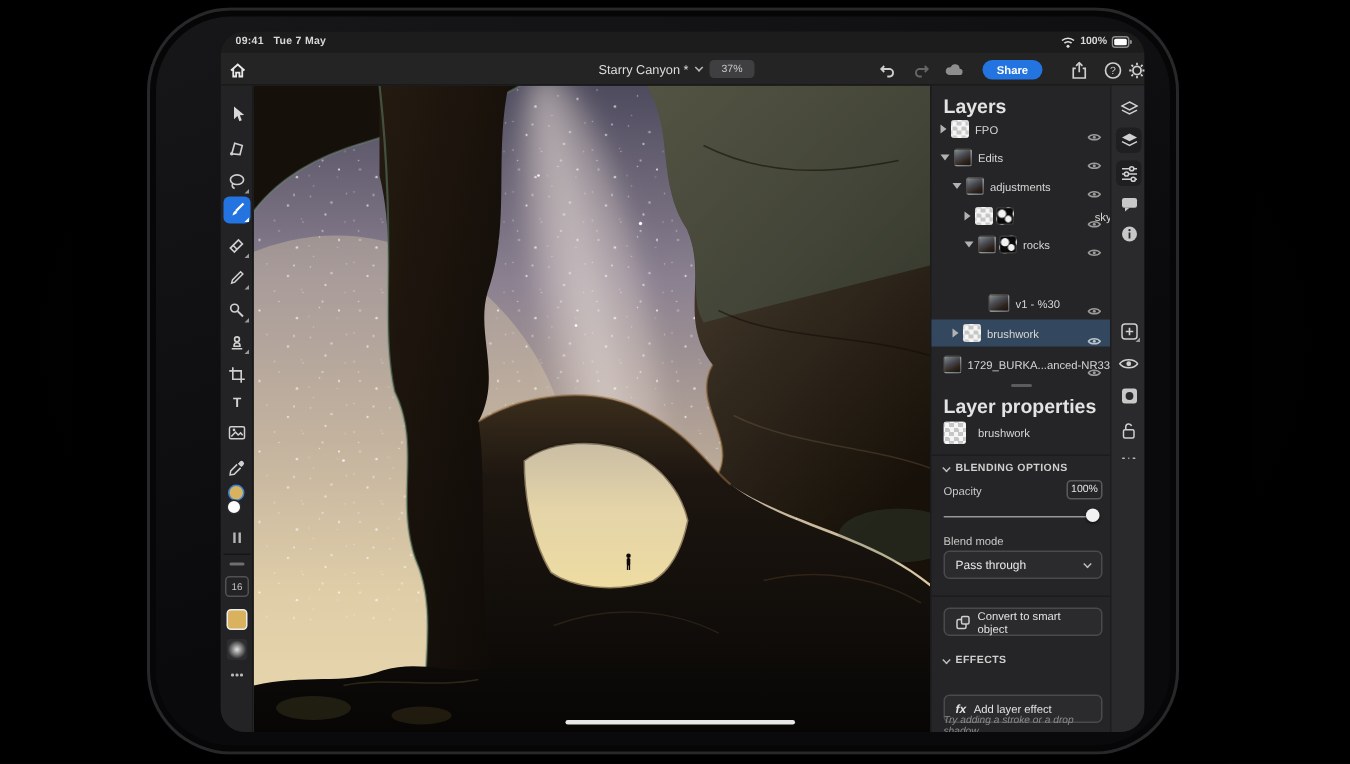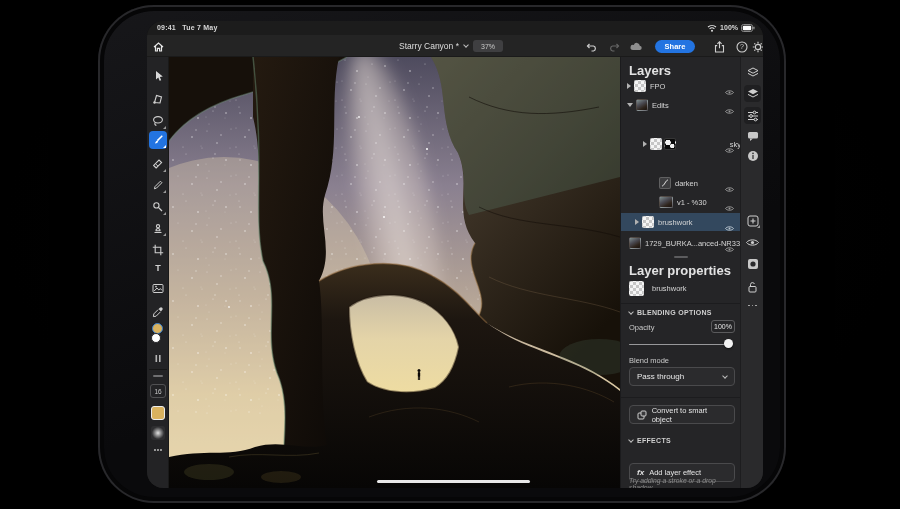--- a/index.html
+++ b/index.html
@@ -378,37 +378,44 @@
         </div>
         <div class="lrow" style="top:39px;padding-left:6px;">
           <span class="exp d"></span>
           <span class="th photo"></span>
           <span class="lbl">Edits</span>
           <span class="eye"><svg width="9" height="7">
                 <path d="M.5,3.5 C2.2,1.2 6.8,1.2 8.5,3.5 C6.8,5.8 2.2,5.8 .5,3.5 Z" stroke="#9a9a9a" fill="none"></path>
                 <circle cx="4.5" cy="3.5" r="1" fill="#9a9a9a"></circle>
               </svg></span>
         </div>
+        <div class="lrow" style="top:58px;padding-left:14px;">
+          <span class="exp d"></span>
+          <span class="th photo"></span>
+          <span class="lbl">adjustments</span>
+          <span class="eye"><svg width="9" height="7">
+                <path d="M.5,3.5 C2.2,1.2 6.8,1.2 8.5,3.5 C6.8,5.8 2.2,5.8 .5,3.5 Z" stroke="#9a9a9a" fill="none"></path>
+                <circle cx="4.5" cy="3.5" r="1" fill="#9a9a9a"></circle>
+              </svg></span>
+        </div>
         <div class="lrow" style="top:78px;padding-left:22px;text-align:right;">
           <span class="exp r"></span>
           <span class="th checker"></span>
           <span class="th mask"></span>
           <span class="lbl">sky</span>
           <span class="eye"><svg width="9" height="7">
                 <path d="M.5,3.5 C2.2,1.2 6.8,1.2 8.5,3.5 C6.8,5.8 2.2,5.8 .5,3.5 Z" stroke="#9a9a9a" fill="none"></path>
                 <circle cx="4.5" cy="3.5" r="1" fill="#9a9a9a"></circle>
               </svg></span>
         </div>
-        <div class="lrow" style="top:117px;padding-left:38px;">
-          <span class="th curve">
-              <svg width="8" height="8">
-                <path d="M1,7 C3.4,7 4.6,1 7,1" stroke="#e0e0e0" fill="none"></path>
-              </svg>
-            </span>
-          <span class="lbl">darken</span>
+        <div class="lrow" style="top:97px;padding-left:22px;">
+          <span class="exp d"></span>
+          <span class="th photo"></span>
+          <span class="th mask"></span>
+          <span class="lbl">rocks</span>
           <span class="eye"><svg width="9" height="7">
                 <path d="M.5,3.5 C2.2,1.2 6.8,1.2 8.5,3.5 C6.8,5.8 2.2,5.8 .5,3.5 Z" stroke="#9a9a9a" fill="none"></path>
                 <circle cx="4.5" cy="3.5" r="1" fill="#9a9a9a"></circle>
               </svg></span>
         </div>
         <div class="lrow" style="top:136px;padding-left:38px;">
           <span class="th photo" style="width:14px;"></span>
           <span class="lbl">v1 - %30</span>
           <span class="eye"><svg width="9" height="7">
                 <path d="M.5,3.5 C2.2,1.2 6.8,1.2 8.5,3.5 C6.8,5.8 2.2,5.8 .5,3.5 Z" stroke="#9a9a9a" fill="none"></path>

